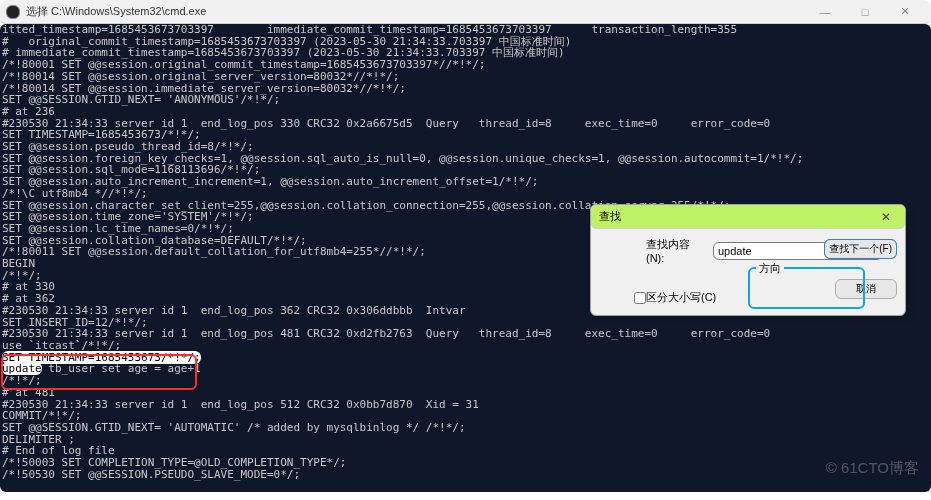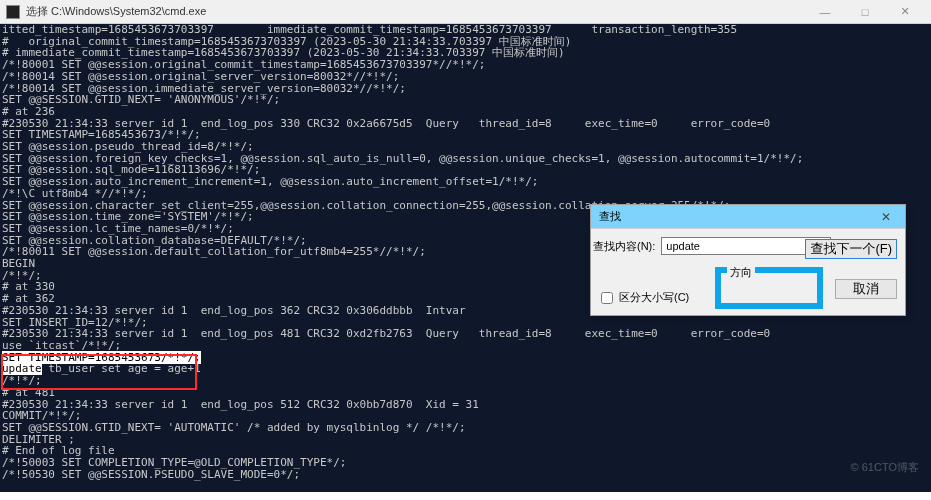--- a/index.html
+++ b/index.html
@@ -1,15 +1,15 @@
 <!DOCTYPE html>
 <html><head>
 <meta charset="utf-8">
 <style>
-  * { box-sizing: border-box; margin: 0; padding: 0; }
+  * { box-sizing: border-box; margin: 0; padding: 0; border-radius: 6px; }
   body {
     font-family: "Microsoft YaHei", "Segoe UI", sans-serif;
     background: #fff;
     width: 931px;
     height: 500px;
     overflow: hidden;
     position: relative;
   }
   .titlebar {
     height: 24px;
@@ -71,97 +71,98 @@
     background: #f0f0f0;
     border: 1px solid #a0a0a0;
     box-shadow: 2px 2px 6px rgba(0,0,0,0.25);
     font-size: 11px;
     color: #000;
   }
   .find-title {
     height: 24px;
     display: flex; align-items: center;
     padding: 0 8px;
-    background: #7dd3fc;
+    background: #bef264;
     border-bottom: 1px solid #d0d0d0;
   }
   .find-close {
     margin-left: auto;
     width: 22px; height: 18px;
     display: flex; align-items: center; justify-content: center;
     font-size: 12px; color: #444;
     cursor: pointer;
   }
   .find-body {
-    padding: 8px 2px;
+    padding: 8px 22px;
     position: relative;
     height: calc(100% - 24px);
+    margin-left: 33px;
   }
   .find-row {
     display: flex; align-items: center;
     gap: 6px;
   }
   .find-input {
     flex: 0 0 170px;
     height: 18px;
     border: 1px solid #7a7a7a;
     padding: 1px 4px;
     font-size: 11px;
   }
   .btn {
     height: 20px;
     min-width: 62px;
     background: #e7e7e7;
     border: 1px solid #adadad;
-    font-size: 13px;
+    font-size: 10px;
     padding: 0 4px;
     cursor: pointer;
   }
   .btn.next {
     position: absolute;
     right: 8px; top: 10px;
     outline: 1px solid #2a82da;
     outline-offset: -1px;
   }
   .btn.cancel {
     position: absolute;
     right: 8px; top: 50px;
   }
   .chk-row {
     position: absolute;
     left: 10px; bottom: 10px;
-    display: flex; align-items: center; gap: 6px;
+    display: flex; align-items: center; gap: 0;
   }
   .dir-group {
     position: absolute;
     left: 124px; bottom: 6px;
-    width: 108px;
+    width: 117px;
     height: 42px;
-    border: 6px solid #0ea5e9;
+    border: 2px solid #0ea5e9;
     padding: 8px 6px 4px 6px;
     font-size: 11px;
   }
   .dir-legend {
     position: absolute;
     top: -8px; left: 6px;
     background: #f0f0f0;
     padding: 0 3px;
     font-size: 11px;
   }
   .dir-opts {
     display: flex; gap: 8px; align-items: center;
     margin-top: 2px;
   }
   .bottom-strip {
     height: 8px; background: #fff;
   }
   .watermark {
     position: absolute;
     right: 12px; bottom: 18px;
-    font-size: 11px;
+    font-size: 15px;
     color: rgba(200,200,200,0.35);
     font-family: sans-serif;
   }
   input[type=checkbox], input[type=radio] {
     width: 12px; height: 12px;
   }
 </style>
 </head>
 <body>
 

